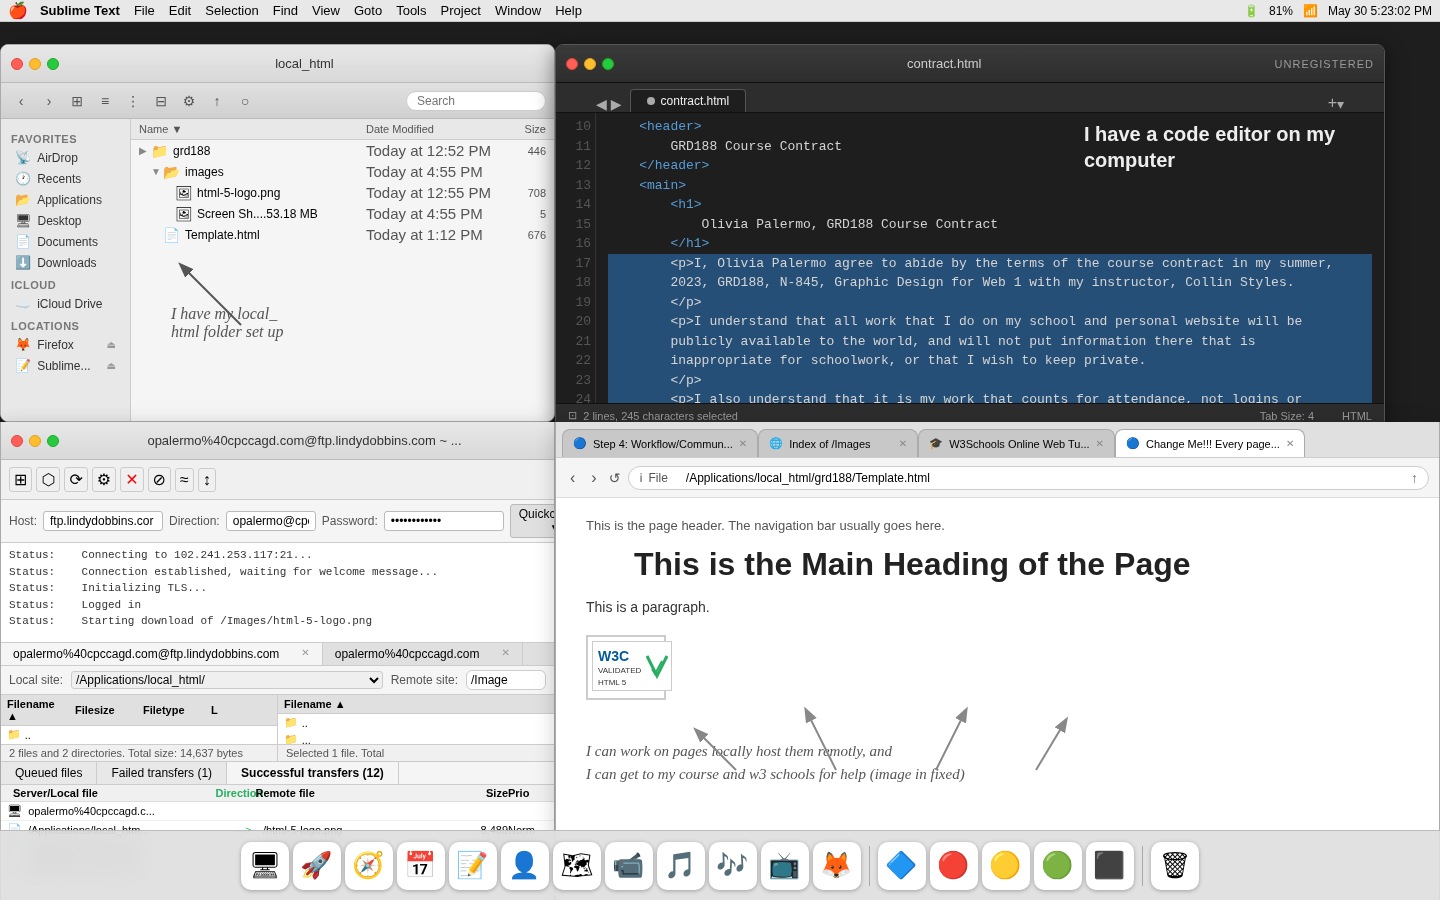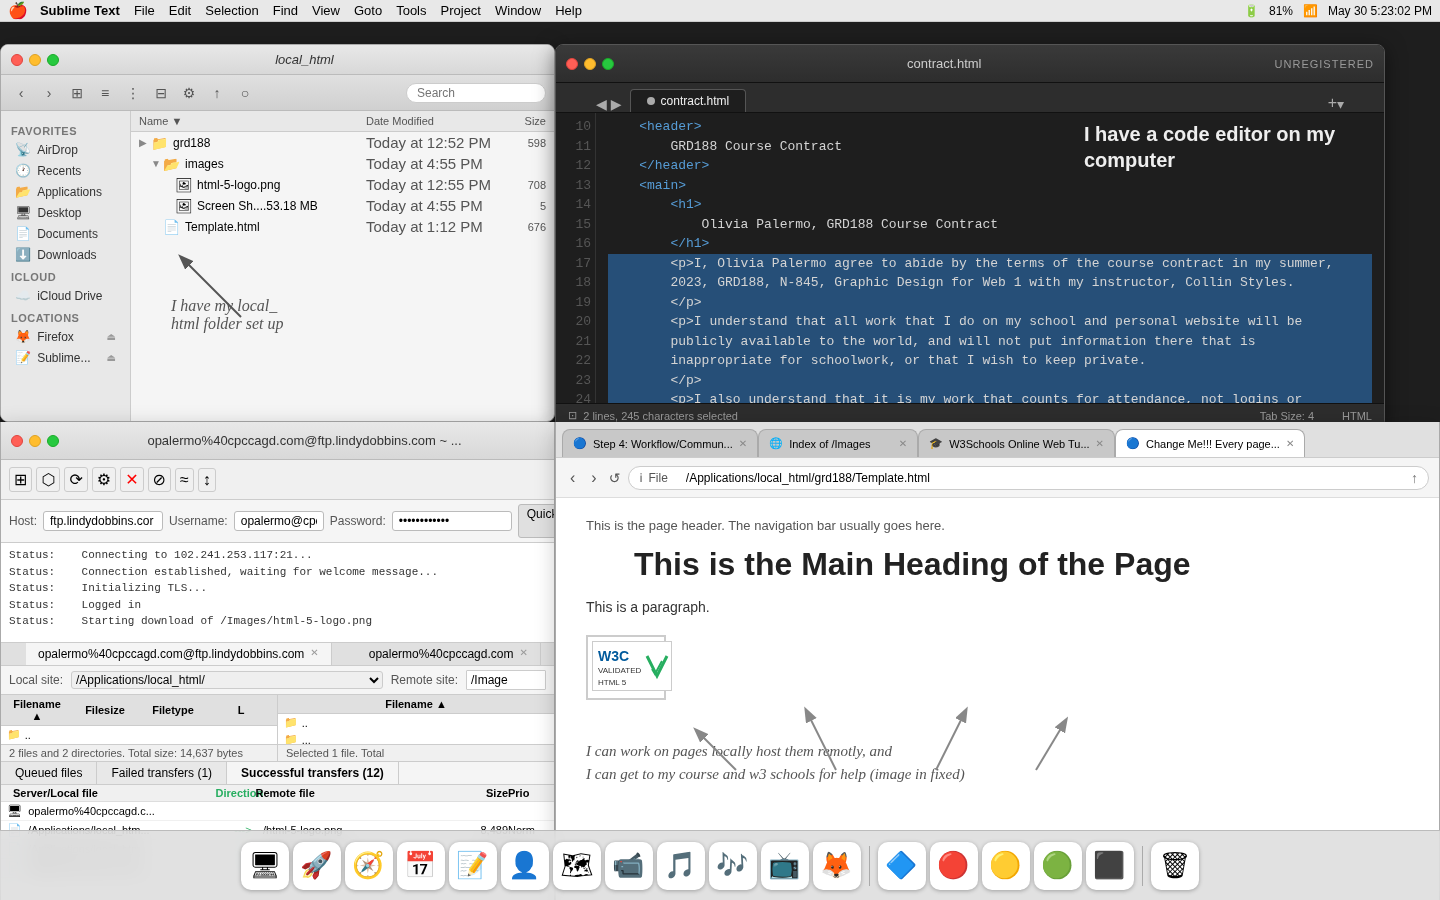--- a/index.html
+++ b/index.html
@@ -19,24 +19,23 @@
     
     #main-container { display: flex; width: 1440px; height: 878px; position: relative; top: 22px; }
 
     
     #finder-window {
       width: 555px; height: 378px; position: absolute; top: 0; left: 0;
       background: #f5f5f5; border-radius: 8px; border: 1px solid #aaa;
       box-shadow: 0 4px 20px rgba(0,0,0,0.3); display: flex; flex-direction: column; overflow: hidden;
     }
     #finder-titlebar {
-      height: 30px; background: linear-gradient(to bottom, #e8e8e8, #d8d8d8);
+      height: 38px; background: linear-gradient(to bottom, #e8e8e8, #d8d8d8);
       display: flex; align-items: center; padding: 0 10px; gap: 6px;
       border-bottom: 1px solid #bbb;
-      font-style: italic;
     }
     .traffic-light { width: 12px; height: 12px; border-radius: 50%; cursor: pointer; }
     .tl-red { background: #ff5f56; border: 1px solid #e0443e; }
     .tl-yellow { background: #ffbd2e; border: 1px solid #dea123; }
     .tl-green { background: #27c93f; border: 1px solid #1aab29; }
     #finder-title { flex: 1; text-align: center; font-size: 13px; font-weight: 500; color: #333; }
     #finder-toolbar {
       height: 36px; background: linear-gradient(to bottom, #e0e0e0, #d0d0d0);
       display: flex; align-items: center; padding: 0 8px; gap: 4px;
       border-bottom: 1px solid #bbb;
@@ -166,34 +165,34 @@
       font-size: 11px; font-family: 'Courier New', monospace;
       overflow-y: auto; border-bottom: 1px solid #ccc; color: #333;
     }
     .log-line { line-height: 1.5; }
     #fz-site-tabs {
       display: flex; background: #e0e0e0; border-bottom: 1px solid #ccc;
     }
     .fz-site-tab {
       padding: 4px 12px; font-size: 12px; cursor: pointer;
       border-right: 1px solid #ccc; background: #e0e0e0;
-      display: flex; gap: 6px; margin-left: 25px;
+      display: flex; gap: 22px;
     }
     .fz-site-tab.active { background: #f5f5f5; }
     .fz-site-tab .close-x { color: #999; font-size: 10px; cursor: pointer; }
     #fz-path-row {
       display: flex; align-items: center; gap: 8px; padding: 4px 8px;
       background: #f5f5f5; border-bottom: 1px solid #ccc; font-size: 12px;
     }
     #fz-file-panels { display: flex; flex: 1; overflow: hidden; }
     .fz-panel { flex: 1; display: flex; flex-direction: column; border-right: 1px solid #ccc; }
     .fz-panel:last-child { border-right: none; }
     .fz-panel-header {
       display: flex; align-items: center; padding: 3px 6px;
-      background: #e0e0e0; border-bottom: 1px solid #ccc; font-size: 11px; font-weight: 600; gap: 8px; text-align: center;
+      background: #e0e0e0; border-bottom: 1px solid #ccc; font-size: 11px; font-weight: 600; gap: 8px;
     }
     .fz-panel-header span { flex: 1; }
     .fz-col-size { width: 60px; }
     .fz-col-type { width: 70px; }
     .fz-col-links { width: 20px; }
     .fz-file-list { flex: 1; overflow-y: auto; background: white; }
     .fz-file-row { display: flex; align-items: center; padding: 2px 6px; font-size: 11px; cursor: pointer; }
     .fz-file-icon { margin-right: 4px; }
     .fz-file-name { flex: 1; }
     .fz-status-row { padding: 2px 8px; font-size: 11px; color: #555; background: #f0f0f0; border-top: 1px solid #ccc; }
@@ -368,21 +367,21 @@
         <div id="filelist-header">
           <span class="fh-name">Name ▼</span>
           <span class="fh-date">Date Modified</span>
           <span class="fh-size">Size</span>
         </div>
         <div class="file-row">
           <span class="folder-toggle">▶</span>
           <span class="file-icon">📁</span>
           <span class="file-name">grd188</span>
           <span class="file-date">Today at 12:52 PM</span>
-          <span class="file-size">598</span>
+          <span class="file-size">446</span>
         </div>
         <div class="file-row">
           <span style="width:12px"></span>
           <span class="folder-toggle">▼</span>
           <span class="file-icon">📂</span>
           <span class="file-name">images</span>
           <span class="file-date">Today at 4:55 PM</span>
           <span class="file-size"></span>
         </div>
         <div class="file-row">
@@ -515,21 +514,21 @@
       <button class="fz-btn">⟳</button>
       <button class="fz-btn">⚙</button>
       <button class="fz-btn" style="color:red;">✕</button>
       <button class="fz-btn">⊘</button>
       <button class="fz-btn">≈</button>
       <button class="fz-btn">↕</button>
     </div>
     <div id="fz-host-row">
       <span class="fz-label">Host:</span>
       <input class="fz-input host" type="text" value="ftp.lindydobbins.cor" style="">
-      <span class="fz-label">Username:</span>
+      <span class="fz-label">Direction:</span>
       <input class="fz-input user" type="text" value="opalermo@cpcc" style="">
       <span class="fz-label">Password:</span>
       <input class="fz-input pass" type="password" value="••••••••••••" style="">
       <button style="background:#e0e0e0;border:1px solid #bbb;border-radius:3px;padding:2px 8px;font-size:12px;cursor:pointer;">Quickconnect ▼</button>
     </div>
     <div id="fz-log">
       <div class="log-line">Status:&nbsp;&nbsp;&nbsp;&nbsp;Connecting to 102.241.253.117:21...</div>
       <div class="log-line">Status:&nbsp;&nbsp;&nbsp;&nbsp;Connection established, waiting for welcome message...</div>
       <div class="log-line">Status:&nbsp;&nbsp;&nbsp;&nbsp;Initializing TLS...</div>
       <div class="log-line">Status:&nbsp;&nbsp;&nbsp;&nbsp;Logged in</div>
@@ -545,21 +544,21 @@
         <span>opalermo%40cpccagd.com</span>
         <span class="close-x">✕</span>
       </div>
     </div>
     <div id="fz-path-row">
       <span class="fz-label">Local site:</span>
       <select style="flex:1;font-size:12px;border:1px solid #ccc;border-radius:3px;">
         <option>/Applications/local_html/</option>
       </select>
       <span class="fz-label">Remote site:</span>
-      <input type="text" value="/Image" style="width: 80px; font-size: 12px; border: 1px solid rgb(204, 204, 204); border-radius: 1px; padding: 2px 4px;">
+      <input type="text" value="/Image" style="width: 80px; font-size: 12px; border: 1px solid rgb(204, 204, 204); border-radius: 6px; padding: 2px 4px;">
     </div>
     <div id="fz-file-panels">
 
       <div class="fz-panel">
         <div class="fz-panel-header">
           <span>Filename ▲</span>
           <span class="fz-col-size">Filesize</span>
           <span class="fz-col-type">Filetype</span>
           <span class="fz-col-links">L</span>
         </div>

